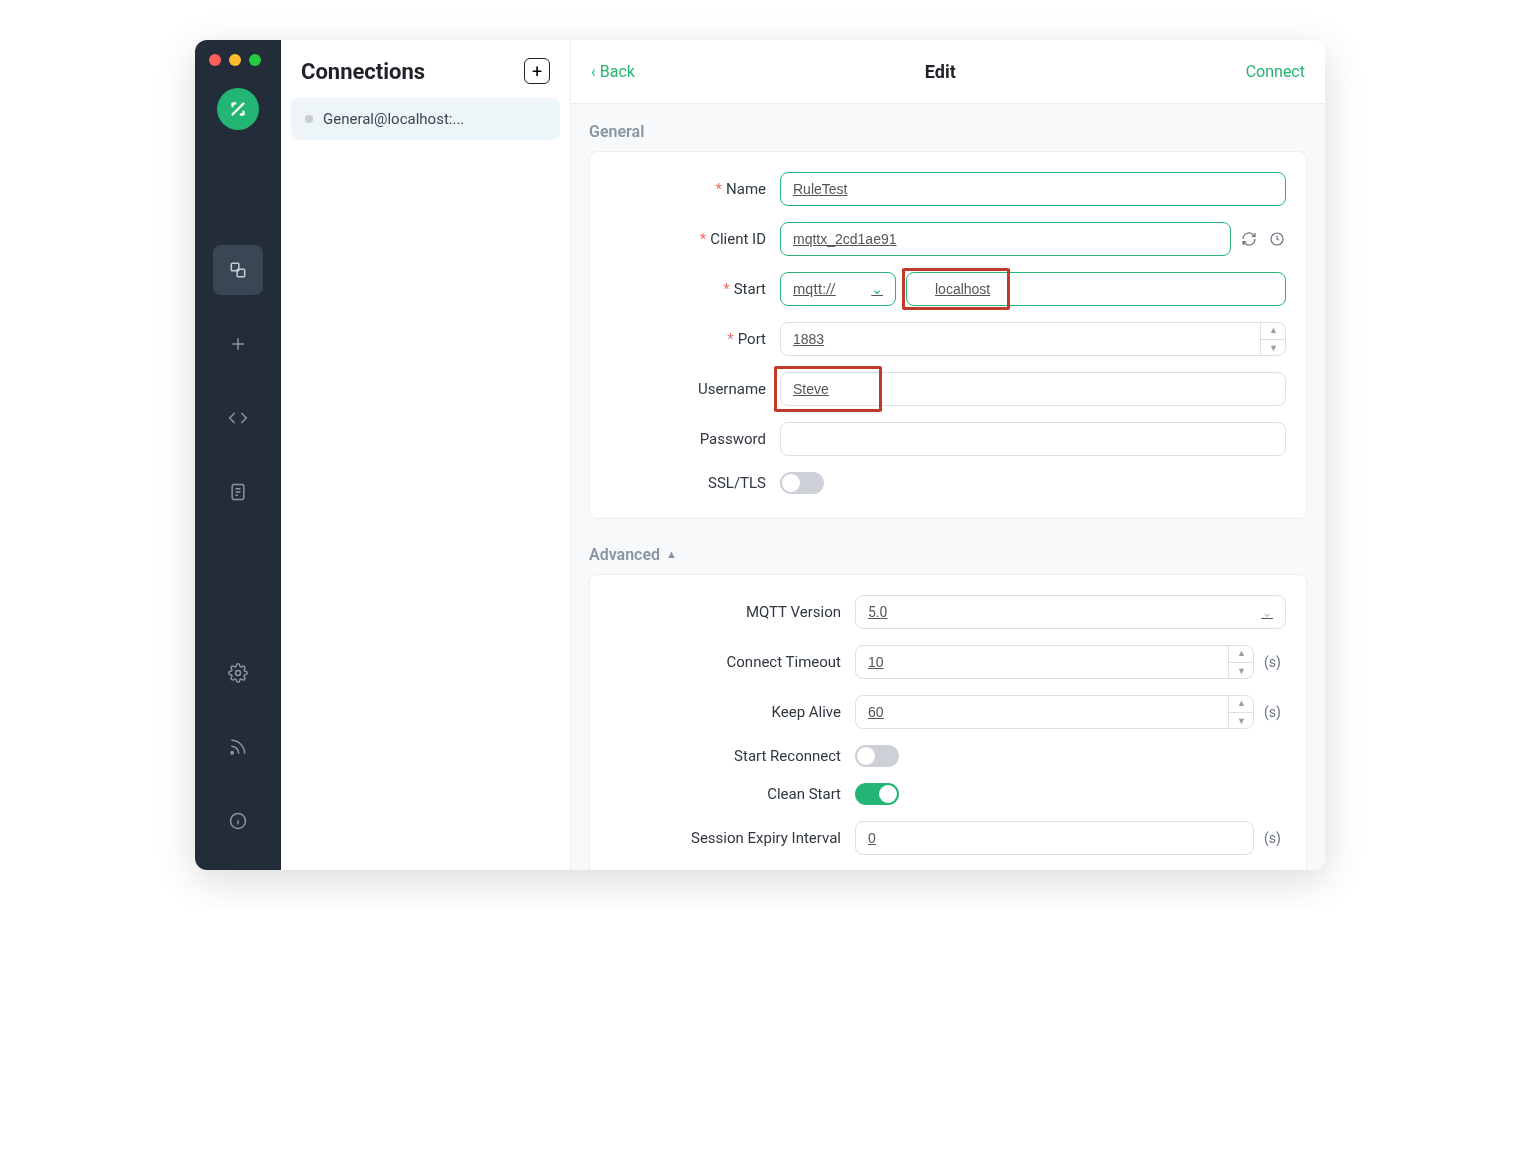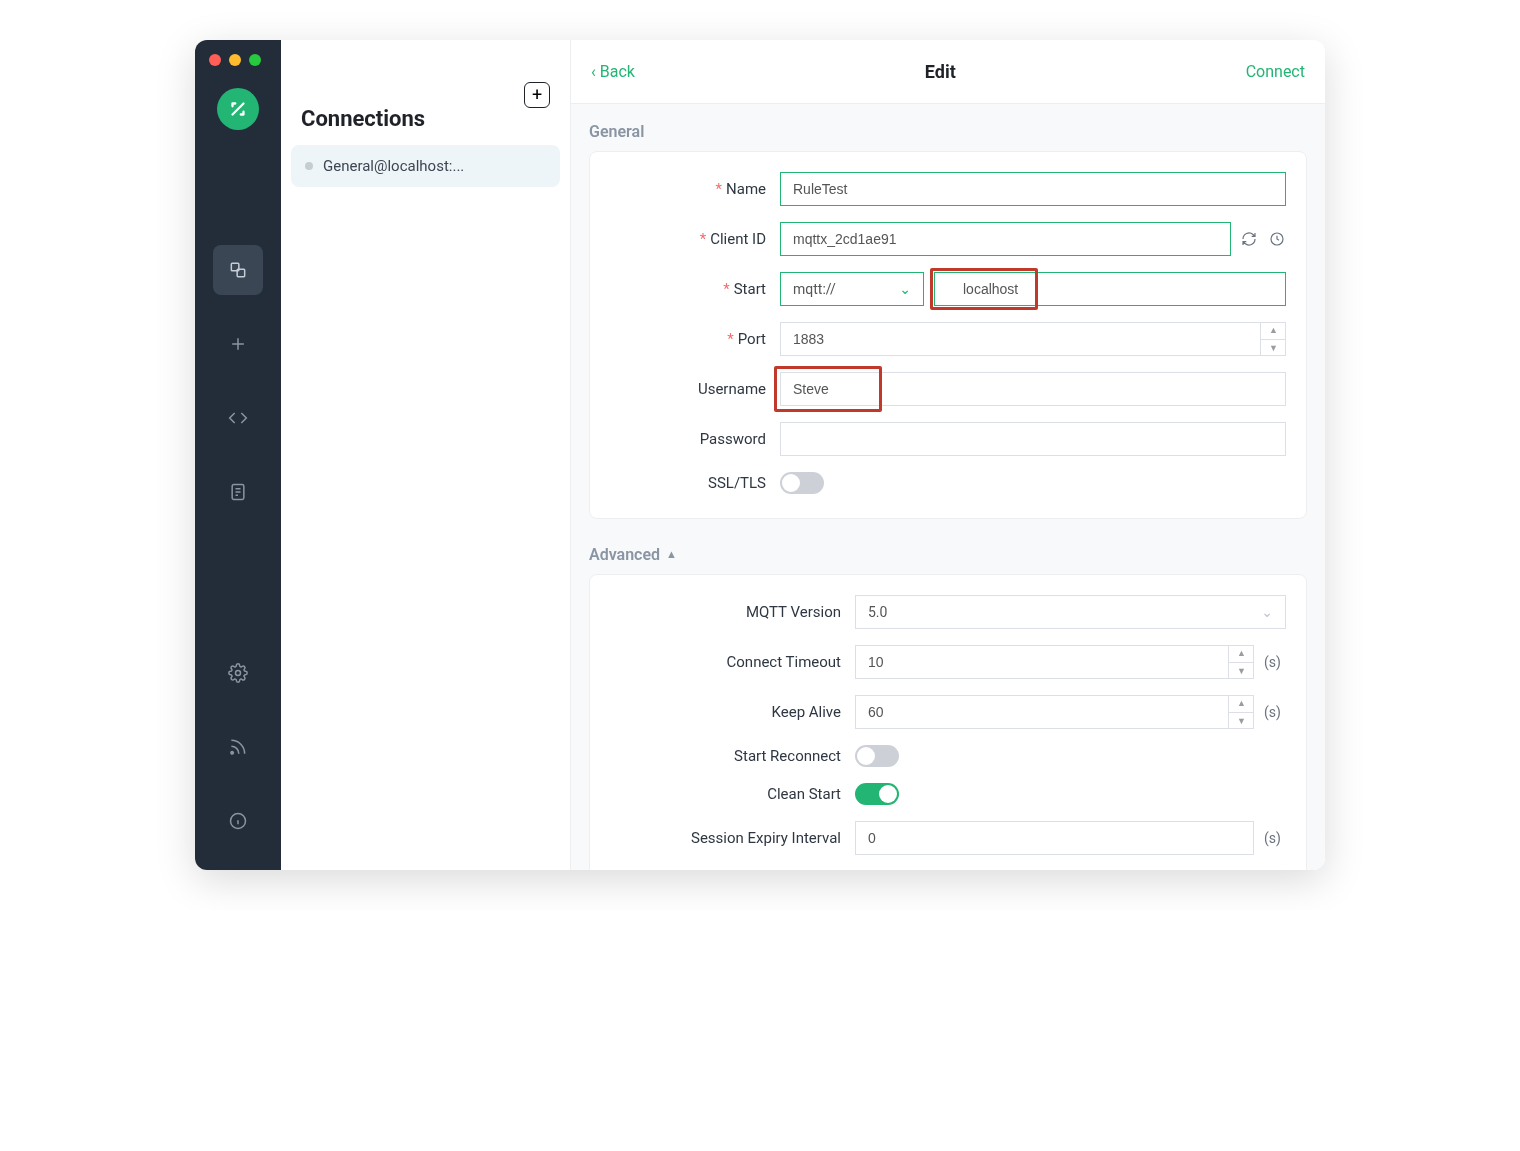--- a/index.html
+++ b/index.html
@@ -59,21 +59,21 @@
     .sidebar {
       width: 290px;
       background: #fff;
       border-right: 1px solid #eceef0;
       padding: 18px 10px;
     }
     .sidebar-header {
       display: flex; align-items: center; justify-content: space-between;
       padding: 0 10px 14px 10px;
     }
-    .sidebar-header h2 { font-size: 22px; font-weight: 700; color: #1f2329; margin-top: 48px; }
+    .sidebar-header h2 { font-size: 22px; font-weight: 700; color: #1f2329; }
     .add-btn {
       width: 26px; height: 26px;
       border: 1.5px solid #1f2329;
       border-radius: 6px;
       display: flex; align-items: center; justify-content: center;
       cursor: pointer;
       font-size: 18px; font-weight: 400;
     }
     .conn-item {
       background: #eef5f9;
@@ -129,26 +129,27 @@
       font-size: 15px;
       color: #2f3742;
     }
     .req { color: #f56c6c; margin-right: 4px; }
     .form-control-wrap { flex: 1; display: flex; align-items: center; gap: 10px; }
 
     .input, .select, .num-input {
       width: 100%;
       height: 34px;
       border: 1px solid #dcdfe6;
-      border-radius: 0;
+      border-radius: 8px;
       padding: 0 12px;
       font-size: 14px;
       color: #555;
       background: #fff;
       outline: none;
+      text-decoration: underline;
     }
     .input.green, .select.green { border-color: #22b573; }
 
     .select {
       display: flex; align-items: center; justify-content: space-between;
       cursor: pointer;
     }
     .select .chev { color: #c0c4cc; }
     .select.green .chev { color: #22b573; }
 
@@ -296,21 +297,21 @@
                   <circle cx="12" cy="12" r="9"></circle>
                   <path d="M12 7v5l3 2"></path>
                 </svg>
             </div>
           </div>
         </div>
 
         <div class="form-row">
           <div class="form-label"><span class="req">*</span><span>Start</span></div>
           <div class="form-control-wrap">
-            <div class="select green" style="width:144px; flex:none;">
+            <div class="select green" style="width:116px; flex:none;">
               <span>mqtt://</span>
               <span class="chev">⌄</span>
             </div>
             <div style="flex:1; position:relative;">
               <input class="input green" style="padding-left: 28px;" value="localhost">
               <div class="highlight-box" style="top:-4px; left:-4px; width:108px; height:42px;"></div>
             </div>
           </div>
         </div>
 

